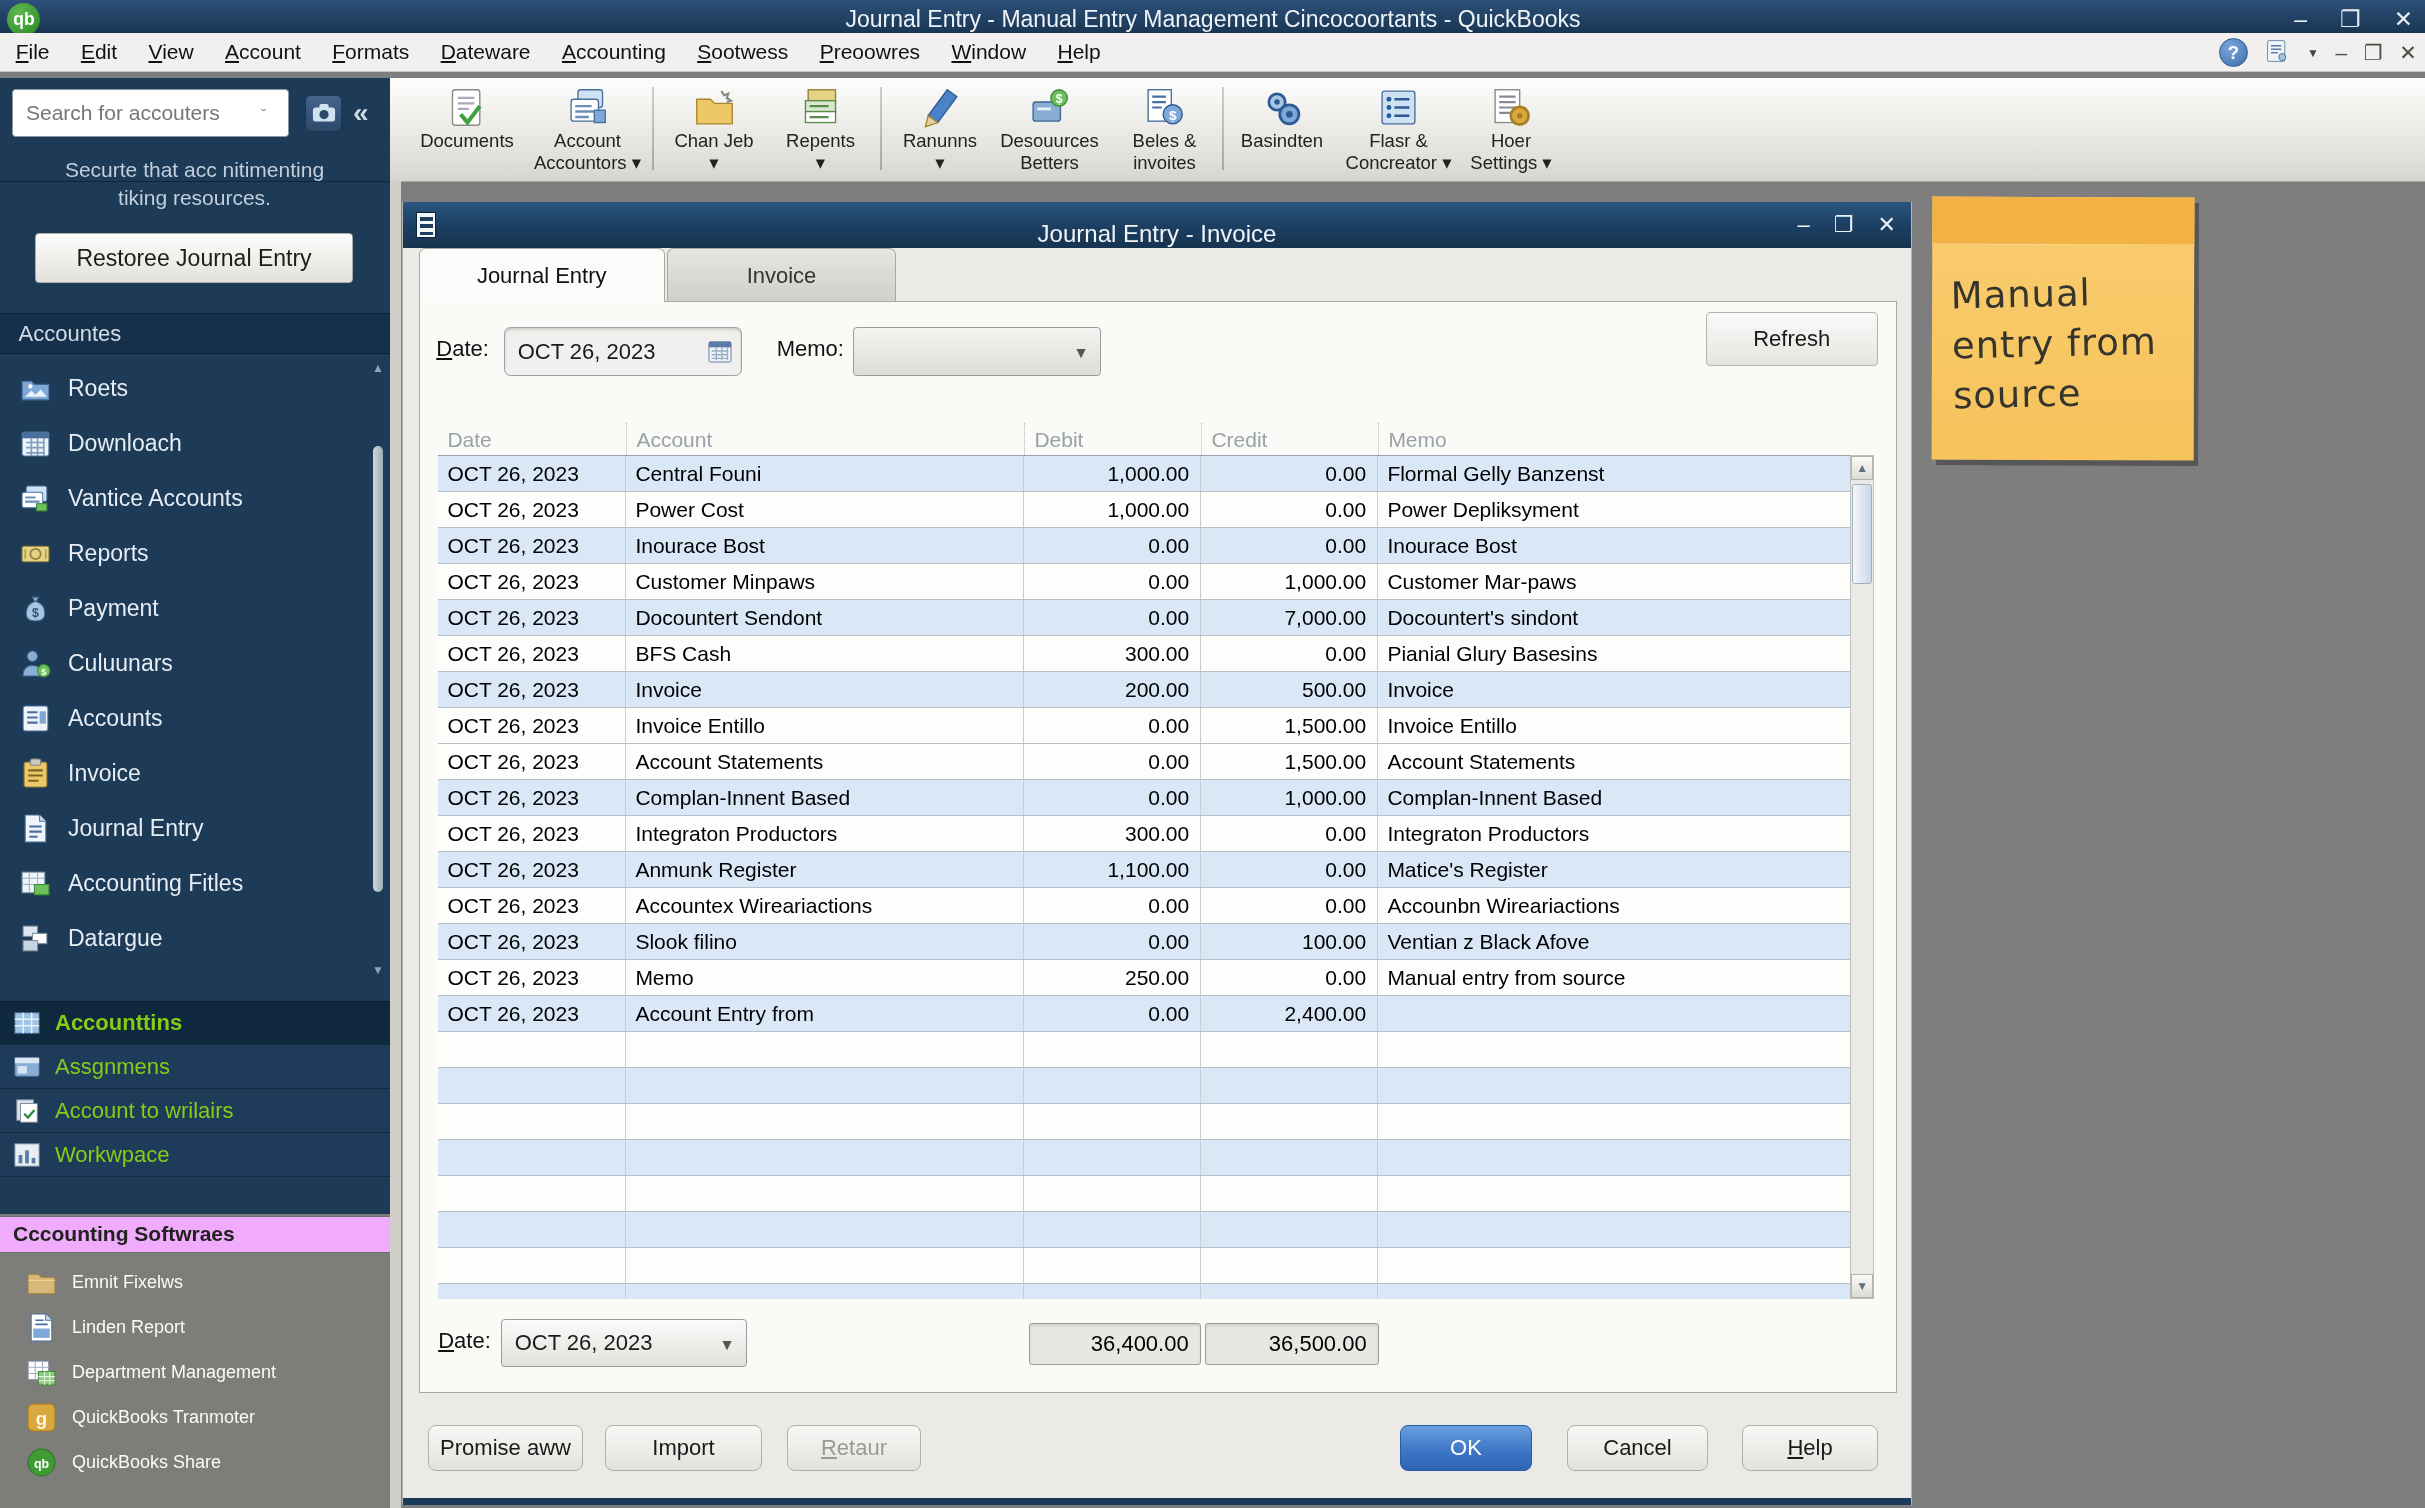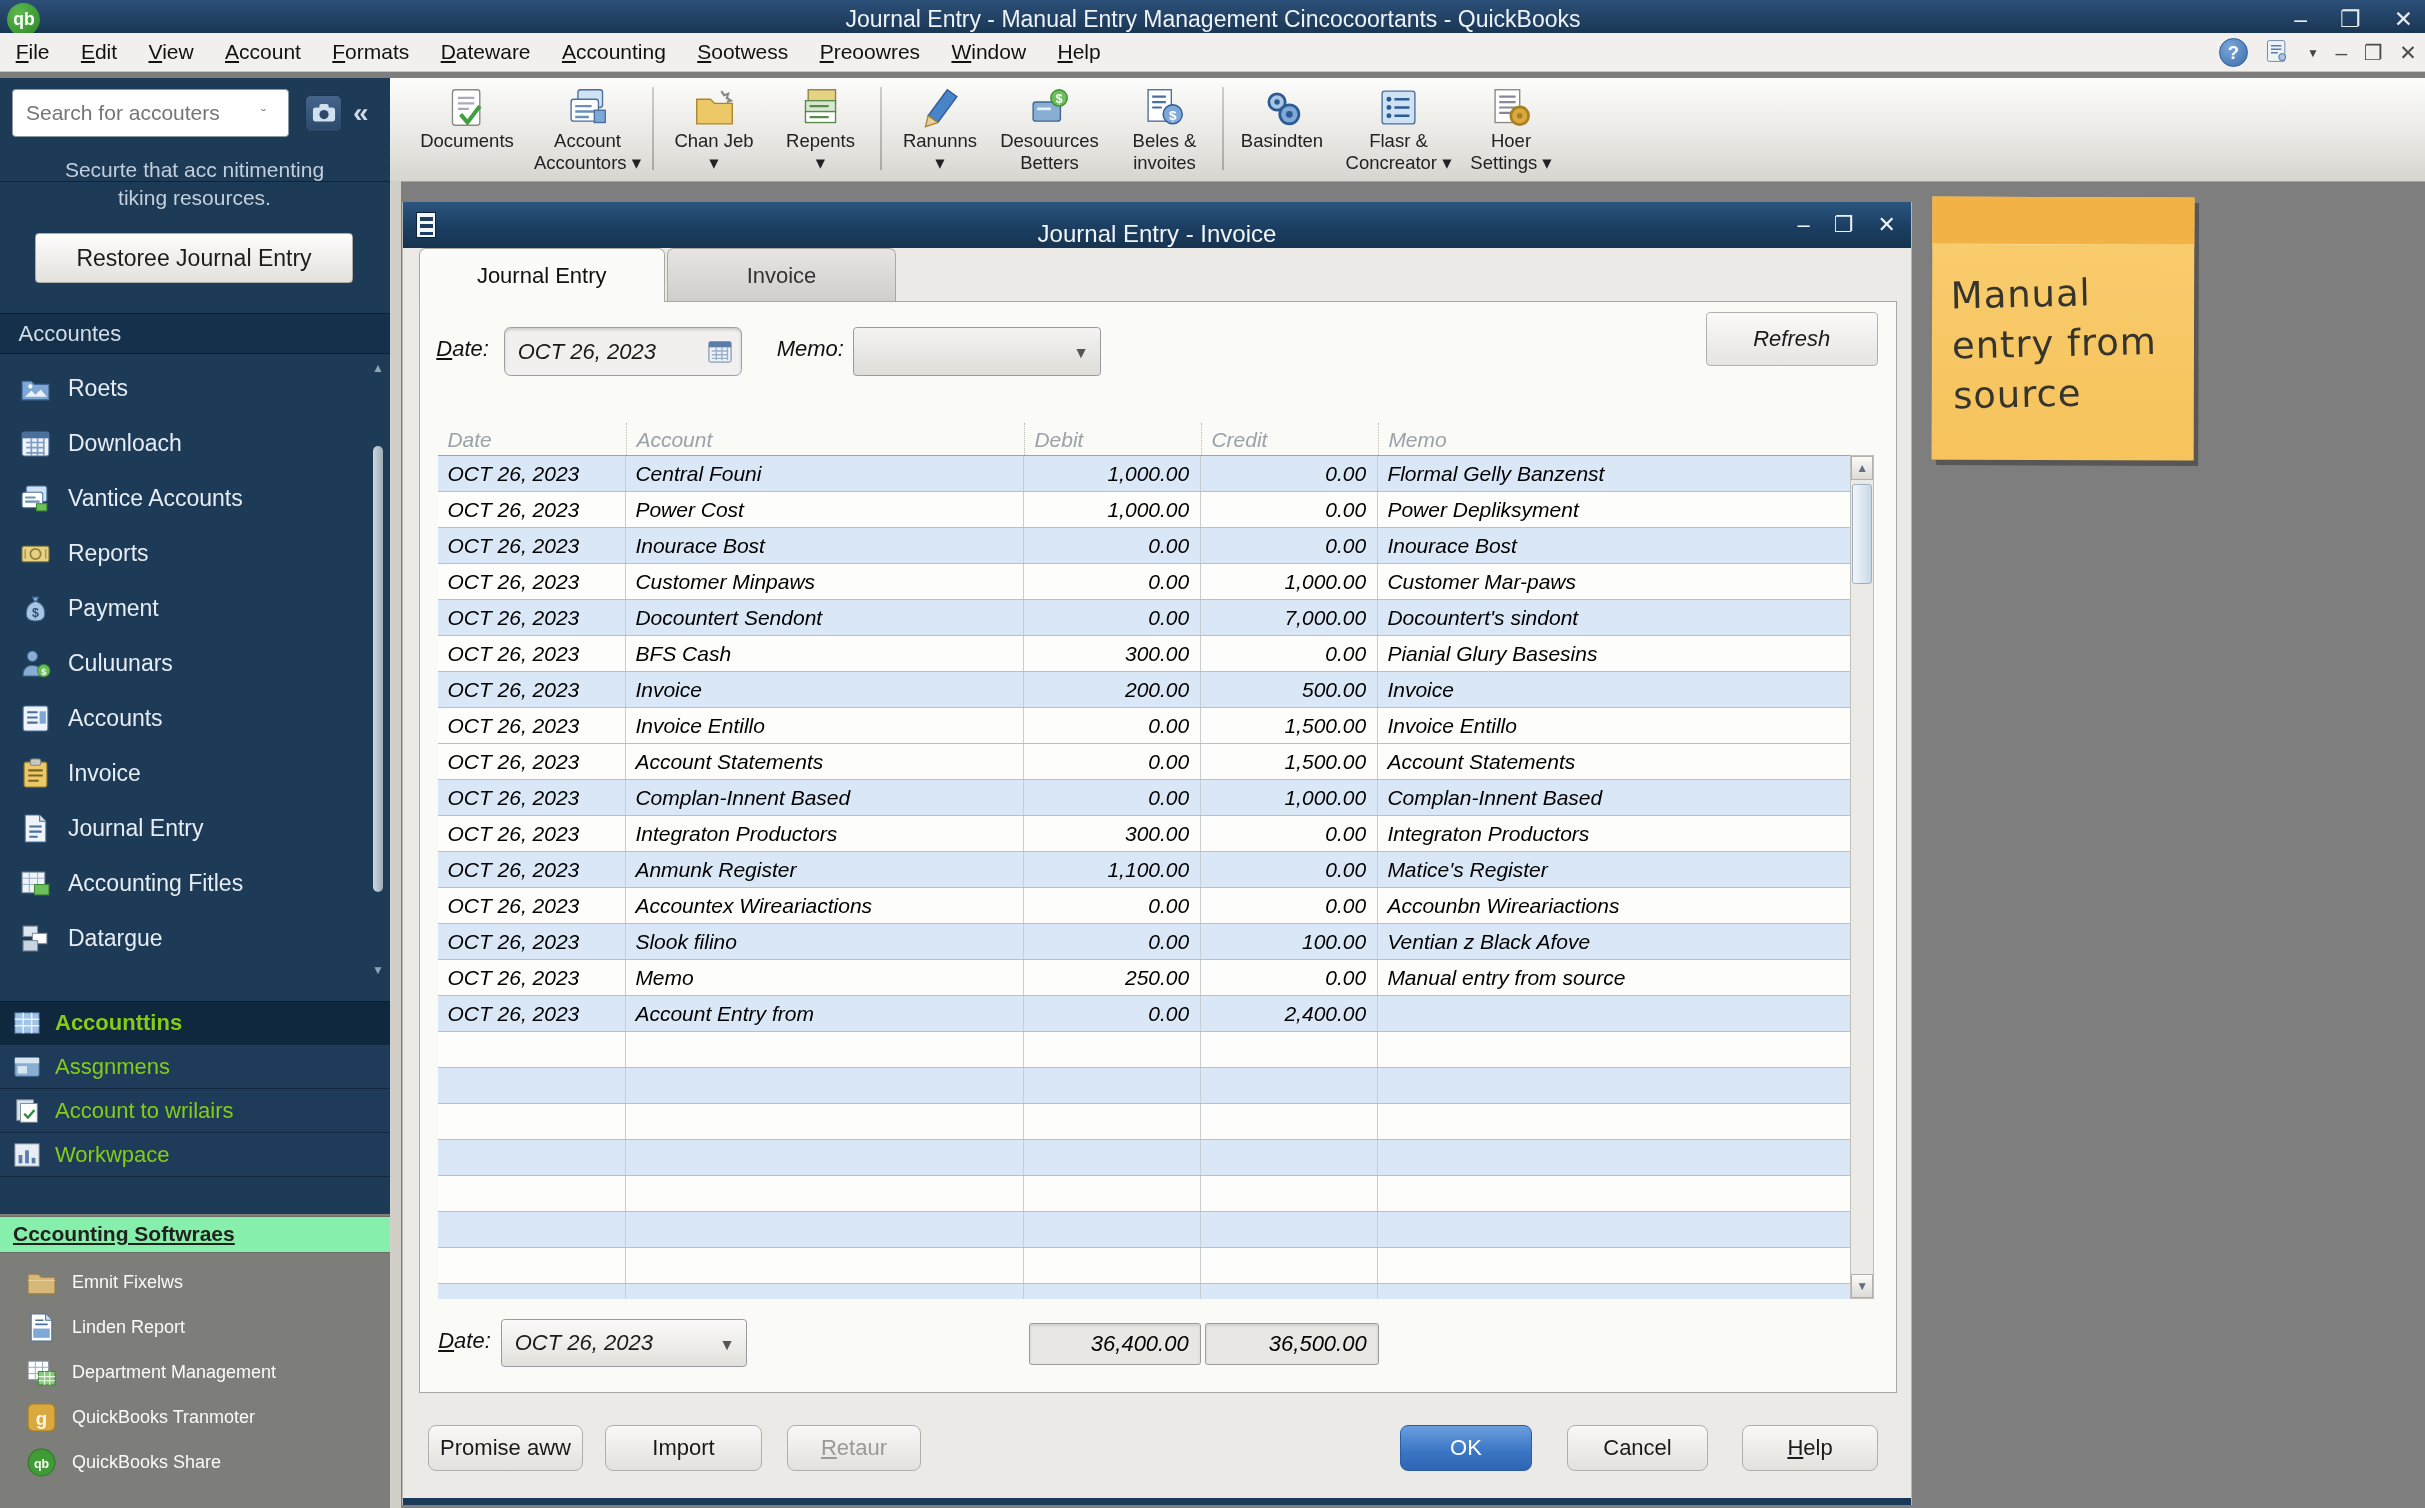--- a/index.html
+++ b/index.html
@@ -61,23 +61,23 @@
   #side-thumb{position:absolute;left:2.8px;top:85px;width:10.2px;height:446px;border-radius:6.5px;
     background:linear-gradient(90deg,#cdd6dd,#9fadb8);}
   #nav2-list{position:absolute;left:0;top:923px;width:390px;}
   .nav2-item{position:relative;height:44px;background:#1e3c59;border-bottom:0.9px solid #12293f;
     display:flex;align-items:center;}
   .nav2-item.selected{background:#10283d;border-top:0.9px solid #0b1d2f;}
   .nav2-item .ic{position:absolute;left:13px;width:28px;height:28px;}
   .nav2-item .lbl{position:absolute;left:55px;color:#84cc16;font-size:22px;}
   .nav2-item.selected .lbl{font-weight:bold;}
   #gray-section{position:absolute;left:0;top:1136px;width:390px;height:295px;background:#7d7d79;}
-  #gray-header{position:absolute;left:0;top:1.8px;width:390px;height:37px;background:#86efac;
+  #gray-header{position:absolute;left:0;top:1.8px;width:390px;height:37px;background:#f0abfc;
     border-top:0.9px solid #6c6c68;border-bottom:0.9px solid #6c6c68;color:#21211e;font-weight:bold;
-    font-size:21px;display:flex;align-items:center;padding-left:13px;text-decoration:underline;}
+    font-size:21px;display:flex;align-items:center;padding-left:13px;}
   #gray-list{position:absolute;left:0;top:46px;width:390px;}
   .gray-item{position:relative;height:45px;display:flex;align-items:center;}
   .gray-item .ic{position:absolute;left:26px;width:31px;height:31px;}
   .gray-item .lbl{position:absolute;left:72px;color:#fbfbf9;font-size:18px;}
 
   #divider-strip{position:absolute;left:390px;top:181px;width:11px;height:1327px;background:#d2cfc8;}
 
   
   #dialog{position:absolute;left:402px;top:202px;width:1510px;height:1303px;background:#eceae7;
     border-left:1.8px solid #b7b6b1;border-right:1.8px solid #b7b6b1;}
@@ -86,21 +86,21 @@
   #dlg-icon{position:absolute;left:13px;top:10.2px;width:20.3px;height:26px;background:#f4f6f8;border:0.9px solid #0d2438;}
   #dlg-icon i{display:block;height:3.7px;margin:3.7px 2.8px 0 2.8px;background:#1b3e61;}
   #dlg-title{flex:1;text-align:center;color:#f2f5f8;font-size:24px;}
   #dlg-ctl{position:absolute;right:15px;top:0;height:46px;display:flex;align-items:center;gap:24px;}
   #dlg-ctl span{color:#eef2f6;font-size:22px;}
   .tab{position:absolute;top:46px;height:54px;border:0.9px solid #a9a8a2;border-bottom:none;
     border-radius:6.5px 6.5px 0 0;display:flex;align-items:center;justify-content:center;font-size:22px;}
   #tab-0{left:15.7px;width:246px;background:#fbfbf9;z-index:3;color:#111;}
   #tab-1{left:264px;width:229px;background:linear-gradient(#e6e5e2,#cfceca);color:#333;z-index:1;}
   #dlg-panel{position:absolute;left:15.7px;top:99px;width:1478px;height:1092px;background:#fafaf7;
-    border:0.9px solid #a9a8a2;z-index:2;font-style:italic;}
+    border:0.9px solid #a9a8a2;z-index:2;}
 
   .form-label{position:absolute;font-size:22px;color:#111;}
   .form-label u{text-decoration:underline;}
   #date-input{position:absolute;left:84px;top:25px;width:238px;height:49px;border:1.8px solid #98a0a8;
     border-radius:6.5px;background:#f1f0ee;box-shadow:inset 0 1.8px 2.8px #c9c9c4;display:flex;align-items:center;}
   #date-input .val{padding-left:13px;font-size:22px;color:#1a1a1a;}
   #cal-icon{position:absolute;right:9.2px;top:11px;width:24px;height:24px;}
   #memo-dd{position:absolute;left:433px;top:25px;width:248px;height:49px;border:0.9px solid #9a99a0;border-radius:3.7px;
     background:linear-gradient(#f4f3f1,#deddd8);}
   .dd-caret{position:absolute;right:11px;top:15.7px;color:#555;font-size:15.7px;}

